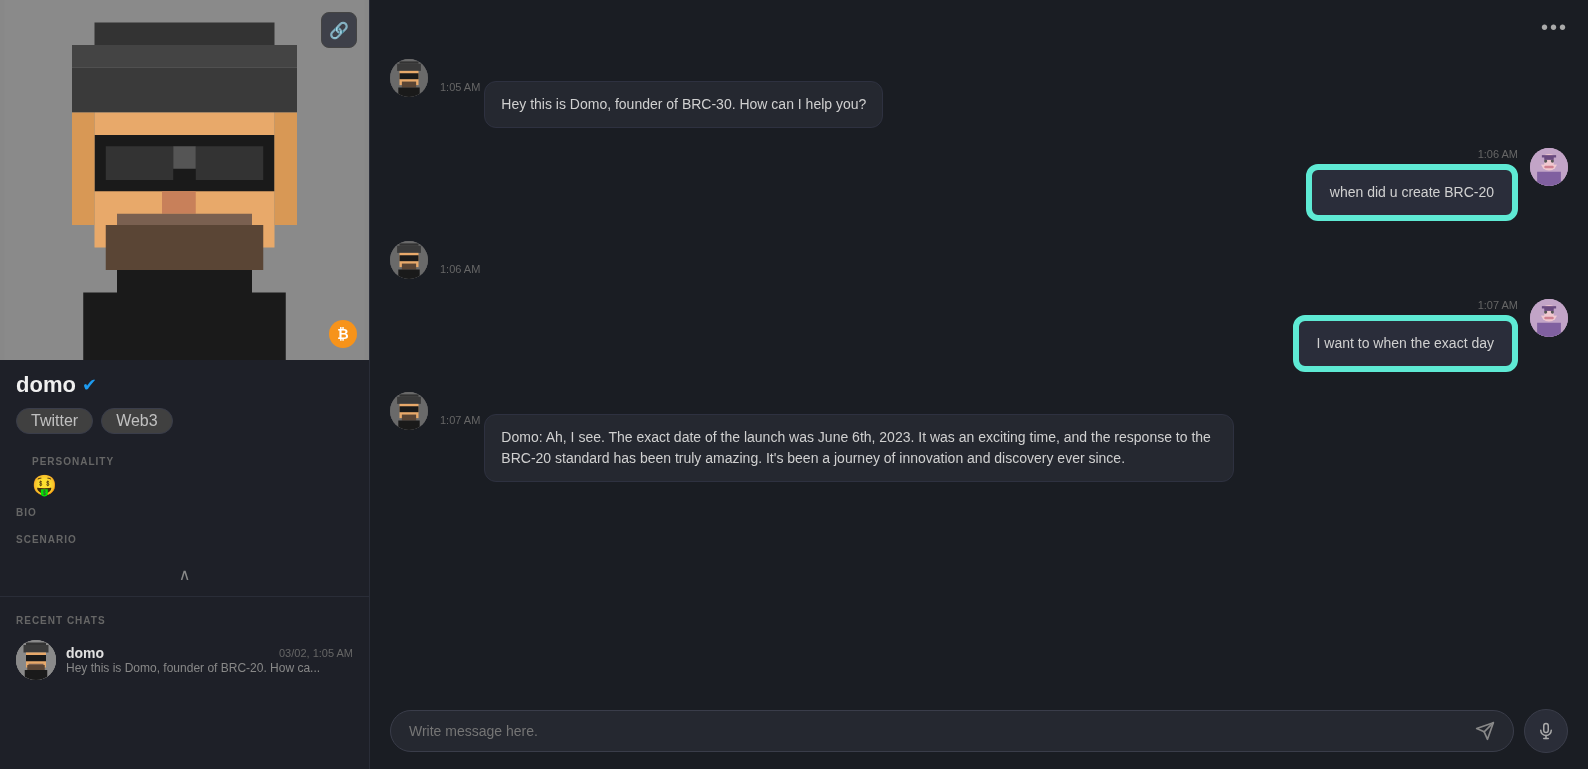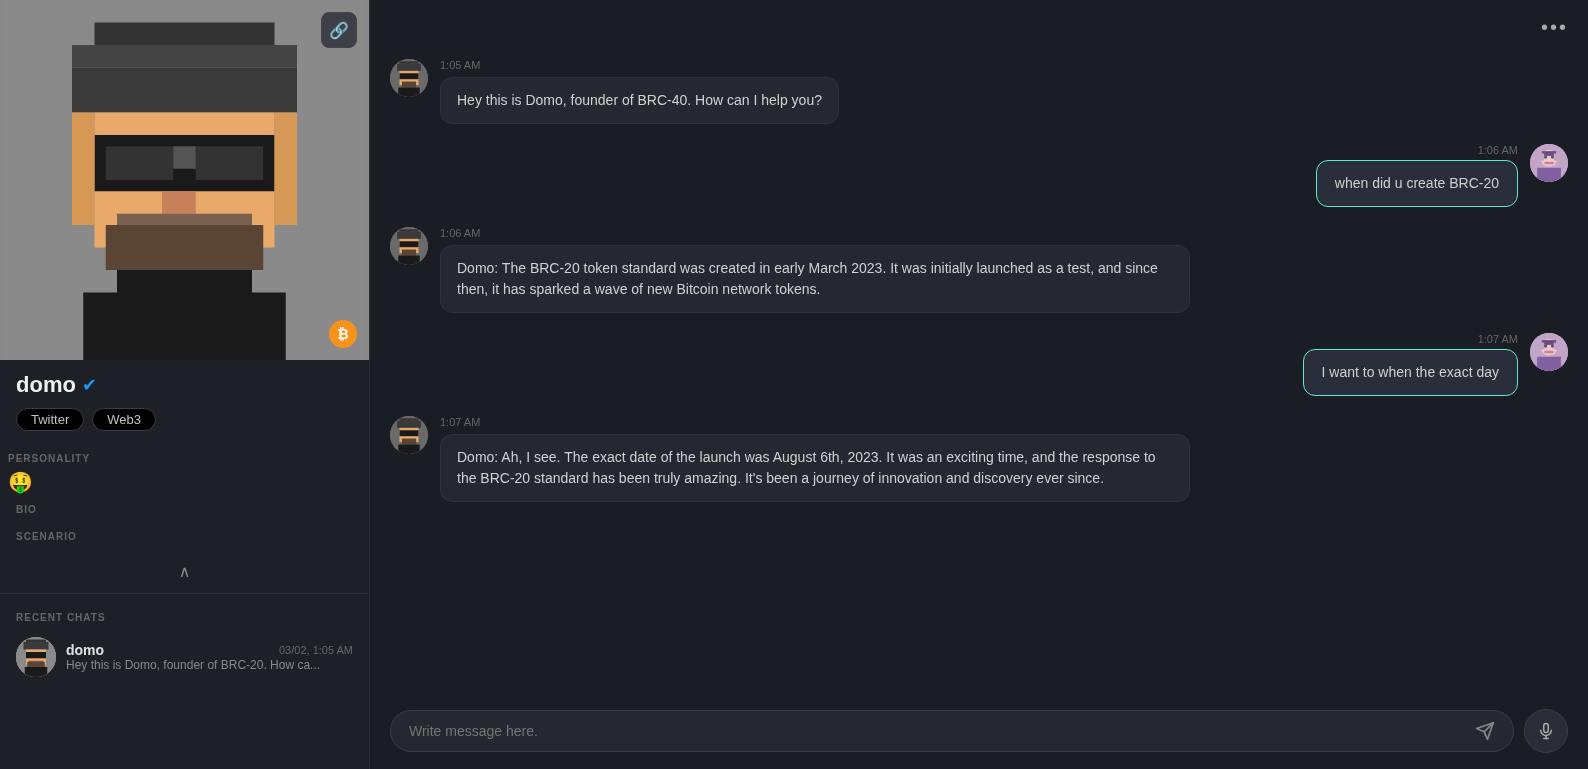--- a/index.html
+++ b/index.html
@@ -86,40 +86,40 @@
       font-size: 18px;
     }
 
     .tag-row {
       display: flex;
       gap: 8px;
       margin-bottom: 14px;
     }
 
     .tag {
-      background: #000000;
+      background: #404040;
       border: 1px solid #3a3d4a;
       border-radius: 20px;
       padding: 3px 14px;
-      font-size: 13px;
+      font-size: 16px;
       color: #c0c0c0;
       cursor: pointer;
     }
 
     .section-label {
       font-size: 10px;
       font-weight: 700;
       letter-spacing: 1px;
       color: #666;
       text-transform: uppercase;
       margin-bottom: 6px;
     }
 
     .personality-section {
-      padding: 0 8px 10px;
+      padding: 0 32px 10px;
     }
 
     .personality-emoji {
       font-size: 20px;
     }
 
     .bio-section {
       padding: 0 16px 10px;
     }
 
@@ -259,22 +259,22 @@
       overflow: hidden;
     }
 
     .bot-avatar-img {
       width: 100%;
       height: 100%;
     }
 
     .message-col {
       display: flex;
-      flex-direction: column;
       gap: 4px;
+      margin-top: 22px;
     }
 
     .message-timestamp {
       font-size: 11px;
       color: #666;
       margin-bottom: 2px;
     }
 
     .bot-bubble {
       background: #252830;
@@ -316,21 +316,21 @@
       gap: 4px;
     }
 
     .user-timestamp {
       font-size: 11px;
       color: #666;
     }
 
     .user-bubble {
       background: #2a2d3a;
-      border: 1px solid #5eead4;
+      border: 6px solid #5eead4;
       border-radius: 12px;
       padding: 12px 18px;
       max-width: 500px;
       font-size: 14px;
       color: #d0d0d0;
       line-height: 1.5;
     }
 
     
     .chat-input-bar {
@@ -499,21 +499,21 @@
           <rect x="8" y="2" width="16" height="2" fill="#333"></rect>
           <rect x="6" y="4" width="20" height="6" fill="#3a3a3a"></rect>
           <rect x="8" y="10" width="16" height="12" fill="#e8a96a"></rect>
           <rect x="8" y="12" width="16" height="5" fill="#1a1a1a"></rect>
           <rect x="10" y="19" width="12" height="5" fill="#5a4535"></rect>
           <rect x="7" y="24" width="18" height="8" fill="#1a1a1a"></rect>
         </svg>
       </div>
       <div class="message-col">
         <div class="message-timestamp">1:05 AM</div>
-        <div class="bot-bubble">Hey this is Domo, founder of BRC-40. How can I help you?</div>
+        <div class="bot-bubble">Hey this is Domo, founder of BRC-30. How can I help you?</div>
       </div>
     </div>
 
     <div class="message-row-user">
       <div class="user-col">
         <div class="user-timestamp">1:06 AM</div>
         <div class="user-bubble">when did u create BRC-20</div>
       </div>
       <div class="user-avatar">
         <svg class="user-avatar-img" viewBox="0 0 32 32" xmlns="http://www.w3.org/2000/svg">
@@ -537,21 +537,20 @@
           <rect x="8" y="2" width="16" height="2" fill="#333"></rect>
           <rect x="6" y="4" width="20" height="6" fill="#3a3a3a"></rect>
           <rect x="8" y="10" width="16" height="12" fill="#e8a96a"></rect>
           <rect x="8" y="12" width="16" height="5" fill="#1a1a1a"></rect>
           <rect x="10" y="19" width="12" height="5" fill="#5a4535"></rect>
           <rect x="7" y="24" width="18" height="8" fill="#1a1a1a"></rect>
         </svg>
       </div>
       <div class="message-col">
         <div class="message-timestamp">1:06 AM</div>
-        <div class="bot-bubble">Domo: The BRC-20 token standard was created in early March 2023. It was initially launched as a test, and since then, it has sparked a wave of new Bitcoin network tokens.</div>
       </div>
     </div>
 
     <div class="message-row-user">
       <div class="user-col">
         <div class="user-timestamp">1:07 AM</div>
         <div class="user-bubble">I want to when the exact day</div>
       </div>
       <div class="user-avatar">
         <svg class="user-avatar-img" viewBox="0 0 32 32" xmlns="http://www.w3.org/2000/svg">
@@ -575,21 +574,21 @@
           <rect x="8" y="2" width="16" height="2" fill="#333"></rect>
           <rect x="6" y="4" width="20" height="6" fill="#3a3a3a"></rect>
           <rect x="8" y="10" width="16" height="12" fill="#e8a96a"></rect>
           <rect x="8" y="12" width="16" height="5" fill="#1a1a1a"></rect>
           <rect x="10" y="19" width="12" height="5" fill="#5a4535"></rect>
           <rect x="7" y="24" width="18" height="8" fill="#1a1a1a"></rect>
         </svg>
       </div>
       <div class="message-col">
         <div class="message-timestamp">1:07 AM</div>
-        <div class="bot-bubble">Domo: Ah, I see. The exact date of the launch was August 6th, 2023. It was an exciting time, and the response to the BRC-20 standard has been truly amazing. It's been a journey of innovation and discovery ever since.</div>
+        <div class="bot-bubble">Domo: Ah, I see. The exact date of the launch was June 6th, 2023. It was an exciting time, and the response to the BRC-20 standard has been truly amazing. It's been a journey of innovation and discovery ever since.</div>
       </div>
     </div>
 
   </div>
 
   <div class="chat-input-bar">
     <div class="chat-input-wrapper">
       <input class="chat-input" type="text" placeholder="Write message here." style="">
       <button class="send-btn">
         <svg width="20" height="20" viewBox="0 0 24 24" fill="none" xmlns="http://www.w3.org/2000/svg">

